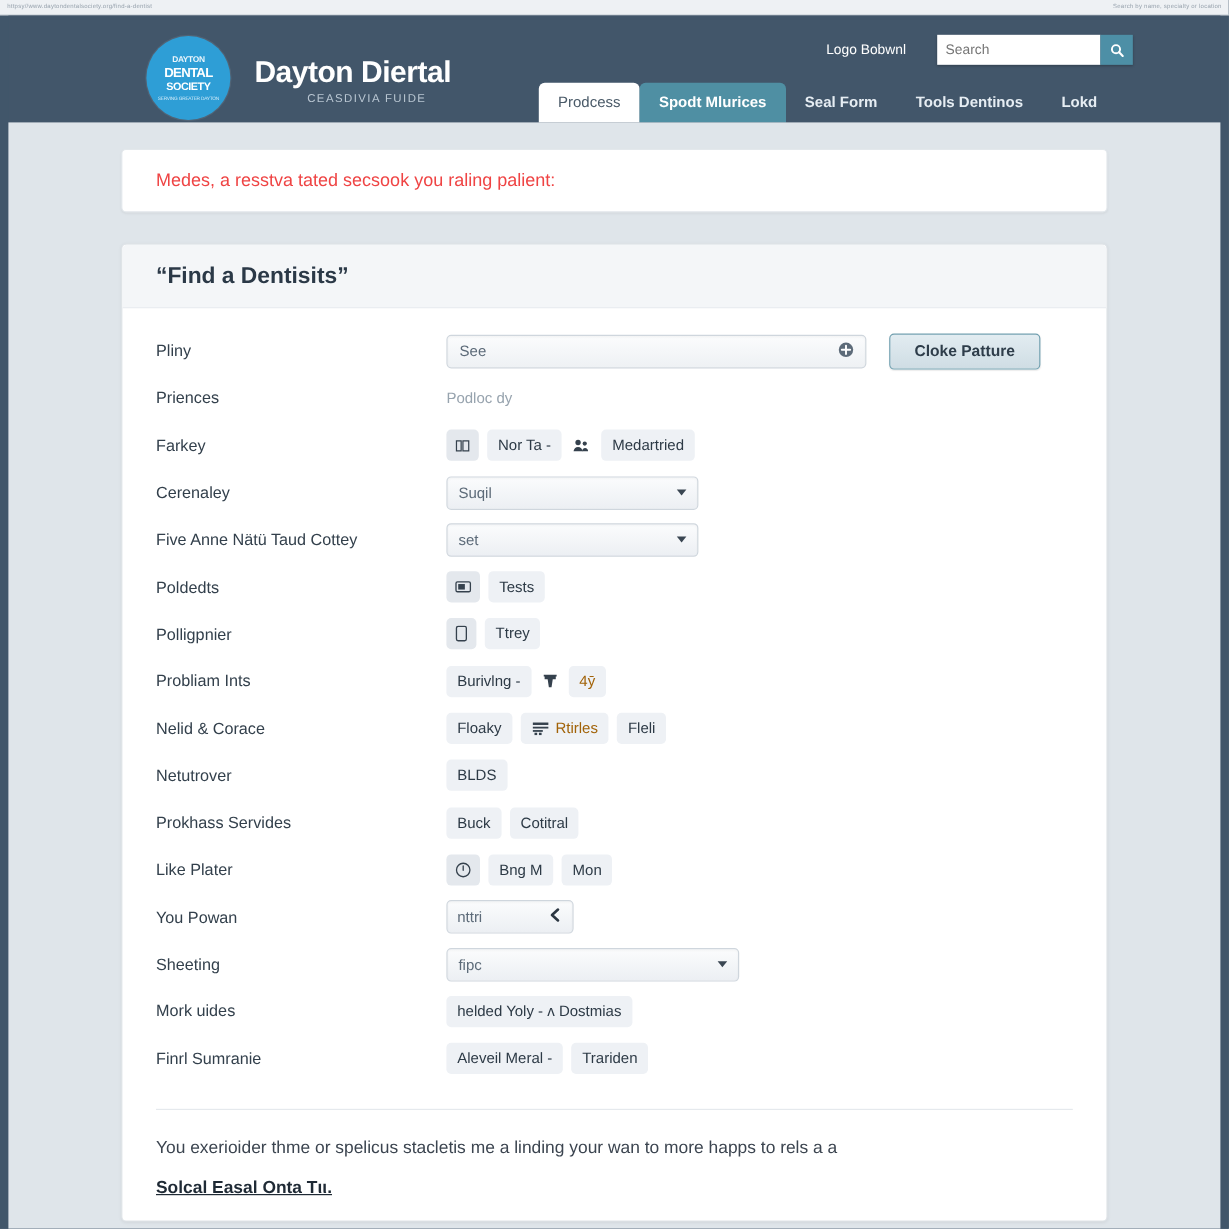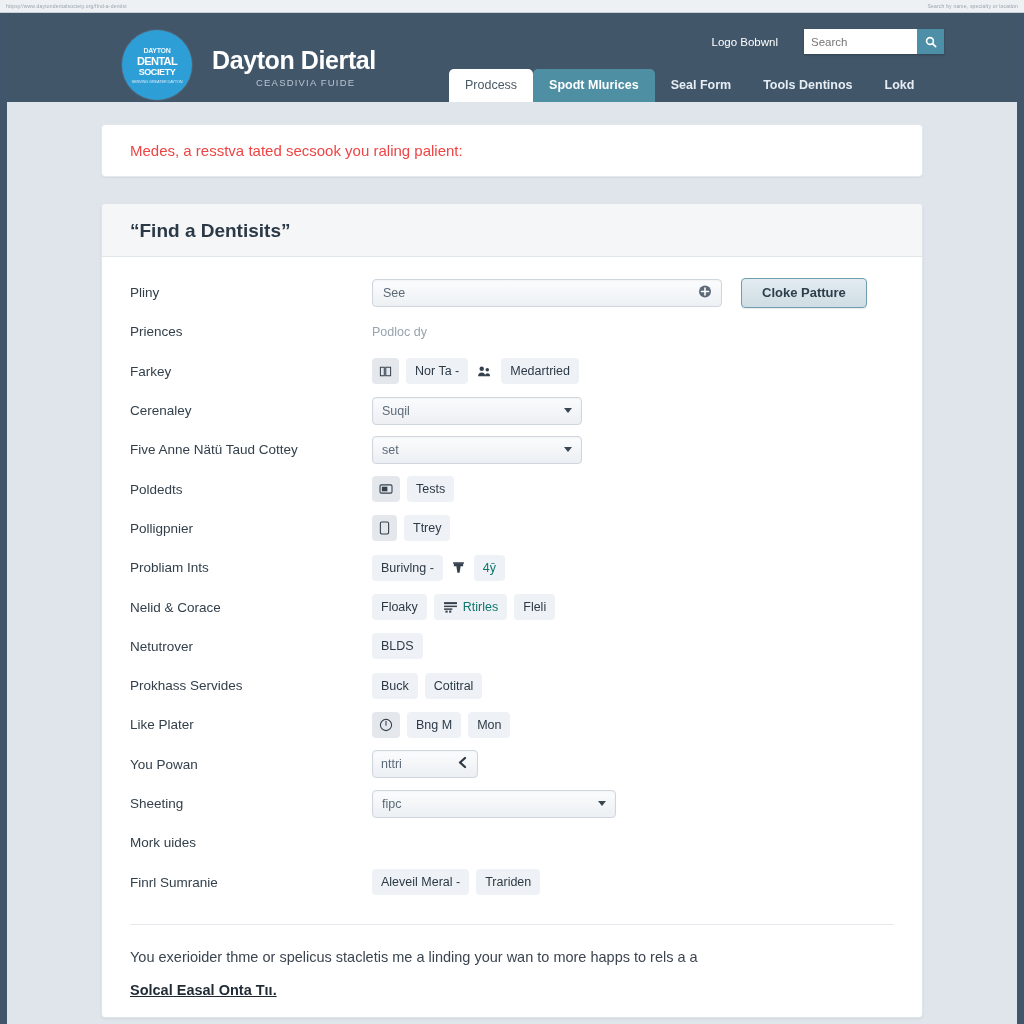--- a/index.html
+++ b/index.html
@@ -57,21 +57,21 @@
     margin-left: 44px; filter: blur(.4px);
   }
 
   .header-right {
     position: absolute; right: 73px; top: 16px;
     display: flex; align-items: center; gap: 26px;
   }
   .logo-bobwnl { font-size: 11.5px; color: #ffffff; filter: blur(.3px); white-space: nowrap; }
   .search-box { display: flex; height: 25px; box-shadow: 0 1px 2px rgba(0,0,0,.25); }
   .search-input {
-    width: 113px; height: 25px; border: none; background: #ffffff;
+    width: 136px; height: 25px; border: none; background: #ffffff;
     font-size: 11.5px; color: #6b7a88; padding: 0 7px;
     font-family: "Liberation Sans", sans-serif; outline: none;
   }
   .search-btn {
     width: 27px; height: 25px; background: #4d8fa6; border: none;
     display: flex; align-items: center; justify-content: center; cursor: pointer;
   }
   .search-btn svg { display: block; }
 
   .nav-tabs {
@@ -145,21 +145,21 @@
 
   .muted-text { font-size: 12.5px; color: #97a3ae; filter: blur(.3px); }
 
   .chip {
     height: 26px; padding: 0 9px; background: #eef1f5; border-radius: 4px;
     display: flex; align-items: center; gap: 5px;
     font-size: 12.5px; color: #2d3a46; cursor: pointer; filter: blur(.2px);
     white-space: nowrap;
   }
   .chip.icon-only { padding: 0 7px; background: #e4e8ed; }
-  .chip.faint { color: #0f766e; }
+  .chip.faint { color: #a16207; }
   .chip svg { display: block; flex: 0 0 auto; }
 
   .select {
     height: 28px; border: 1px solid #cfd6dd; border-radius: 4px;
     background: linear-gradient(#fbfcfd, #eceff3);
     display: flex; align-items: center; justify-content: space-between;
     padding: 0 9px; font-size: 12.5px; color: #5d6b79; cursor: pointer;
     box-shadow: inset 0 1px 2px rgba(0,0,0,.04);
   }
   .select .val { filter: blur(.25px); }
@@ -425,20 +425,25 @@
               <div class="row-label">Sheeting</div>
               <div class="row-ctrl">
                 <div class="select w246">
                   <span class="val">fipc</span>
                   <span class="caret"></span>
                 </div>
               </div>
             </div>
             <div class="row">
               <div class="row-label">Mork uides</div>
+              <div class="row-ctrl">
+                <div class="chip">
+                  <span>helded Yoly - ʌ Dostmias</span>
+                </div>
+              </div>
             </div>
             <div class="row">
               <div class="row-label">Finrl Sumranie</div>
               <div class="row-ctrl">
                 <div class="chip">
                   <span>Aleveil Meral -</span>
                 </div>
                 <div class="chip">
                   <span>Trariden</span>
                 </div>

